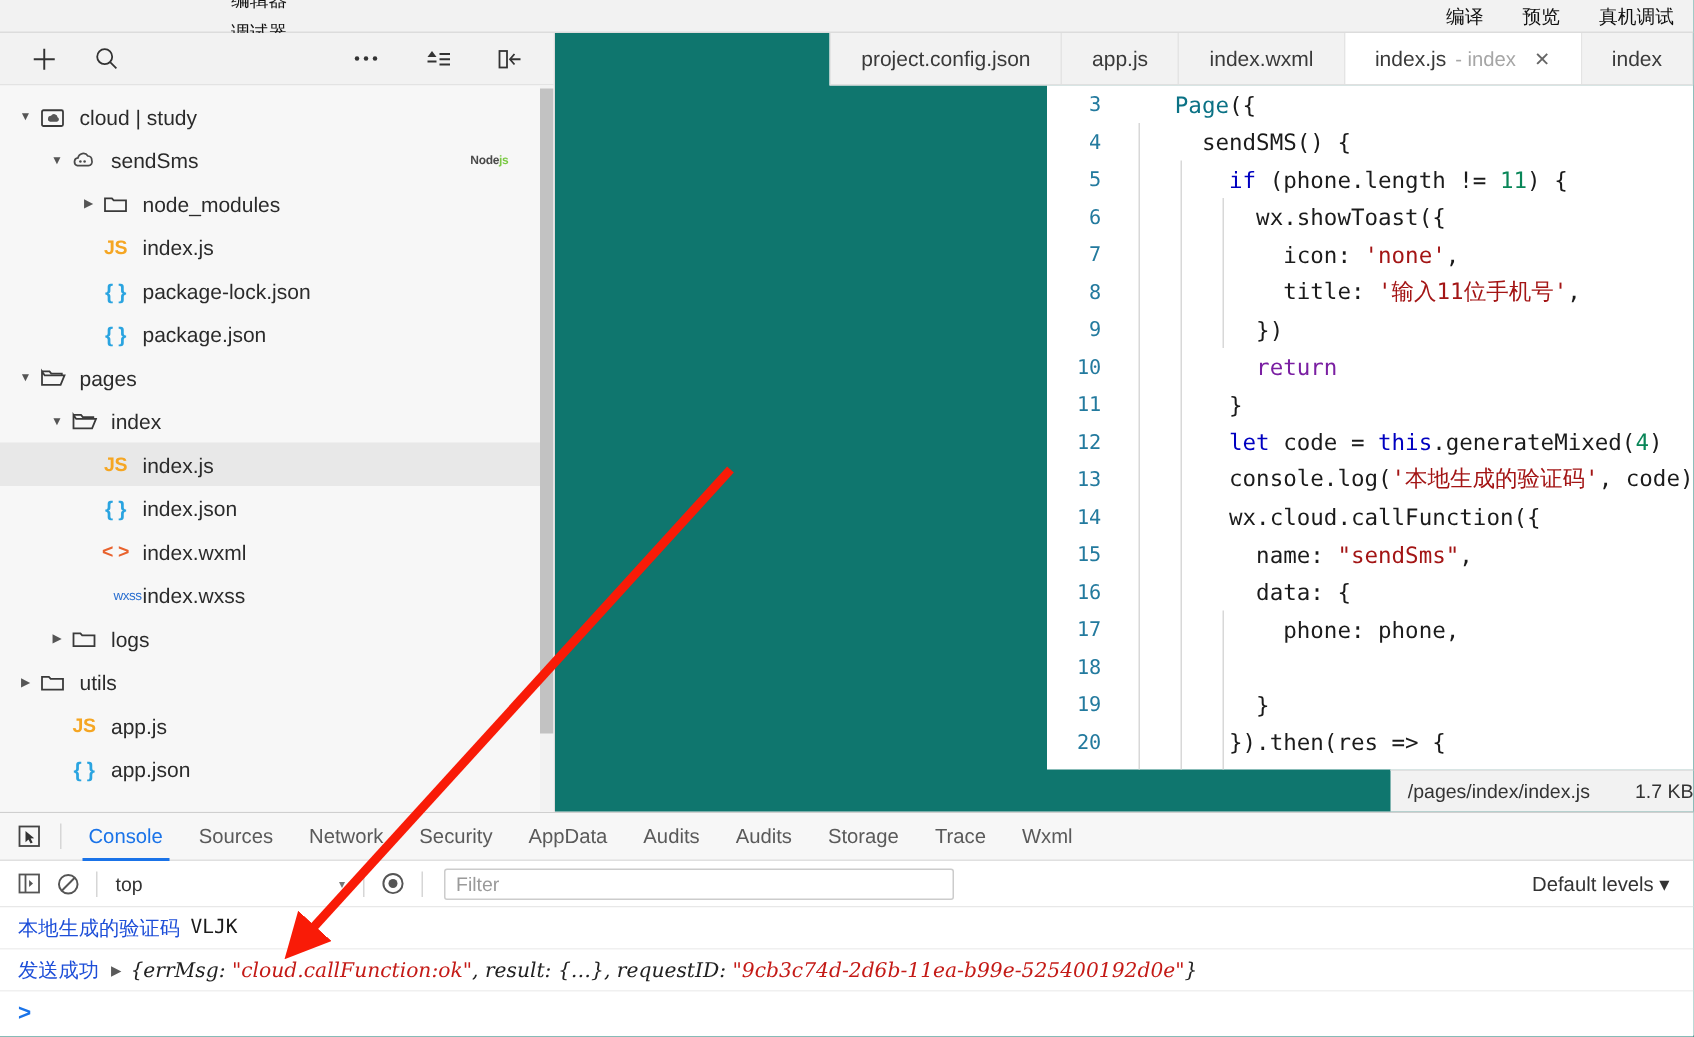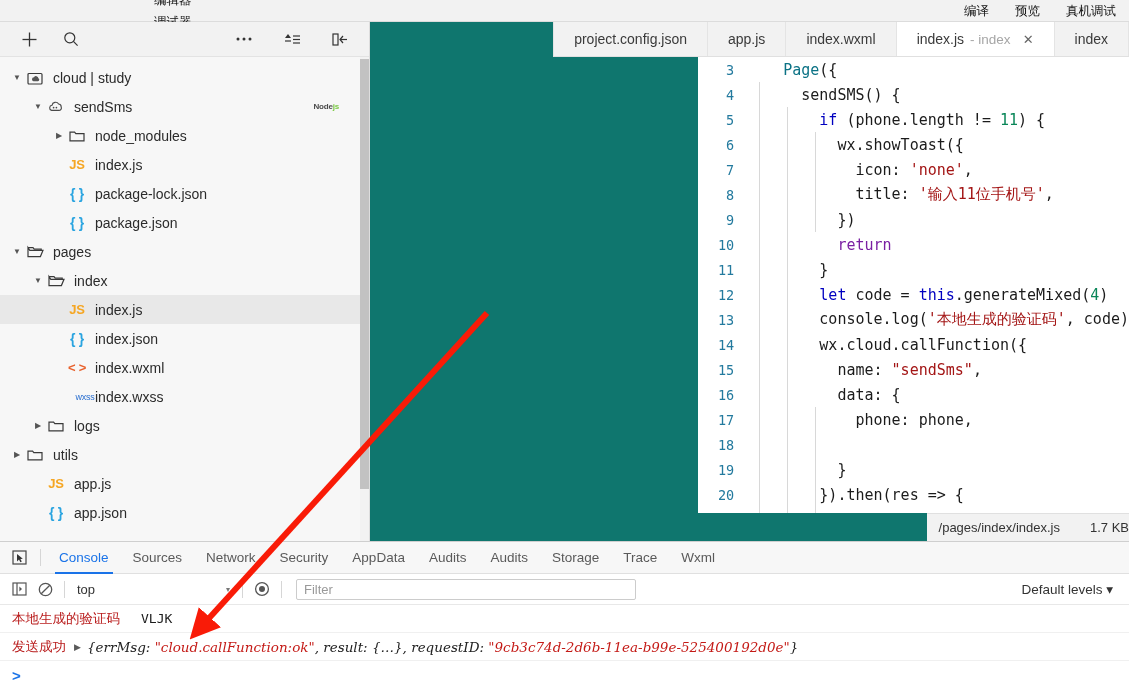--- a/index.html
+++ b/index.html
@@ -154,23 +154,23 @@
   #filter-input::placeholder{ color:#9a9a9a; }
   #levels{
     margin-left:auto; font-size:13.5px; color:#333; padding-right:10px; cursor:pointer;
     white-space:nowrap;
   }
   #console-out{ flex:1; overflow:hidden; background:#fff; }
   .crow{
     min-height:28px; display:flex; align-items:center; padding:3px 10px 3px 12px;
     border-bottom:1px solid #f0f0f0; font-size:13.5px;
   }
-  .crow .cn{ font-family:Liberation Serif, serif; color:#b91c1c; }
+  .crow .cn{ font-family:Liberation Serif, serif; color:#1d4ed8; }
   .crow .mono{ font-family:"DejaVu Sans Mono", monospace; font-size:13px; color:#1b1b1b;
-    margin-left:21px;}
+    margin-left:7px;}
   .tri{ display:inline-block; font-size:9px; color:#5a5a5a; margin:0 6px 0 8px;}
   .objpart{ font-family:"DejaVu Serif", serif; font-style:italic; font-size:13.5px; color:#222;}
   .objpart .s{ color:#c41a16; }
   #prompt-row{ height:29px; display:flex; align-items:center; padding-left:12px; }
   #prompt-row .gt{ color:#1a73e8; font-size:15px; font-weight:bold; }
 
   
   #arrow{ position:absolute; left:0; top:0; width:1129px; height:691px;
     pointer-events:none; }
 </style>

